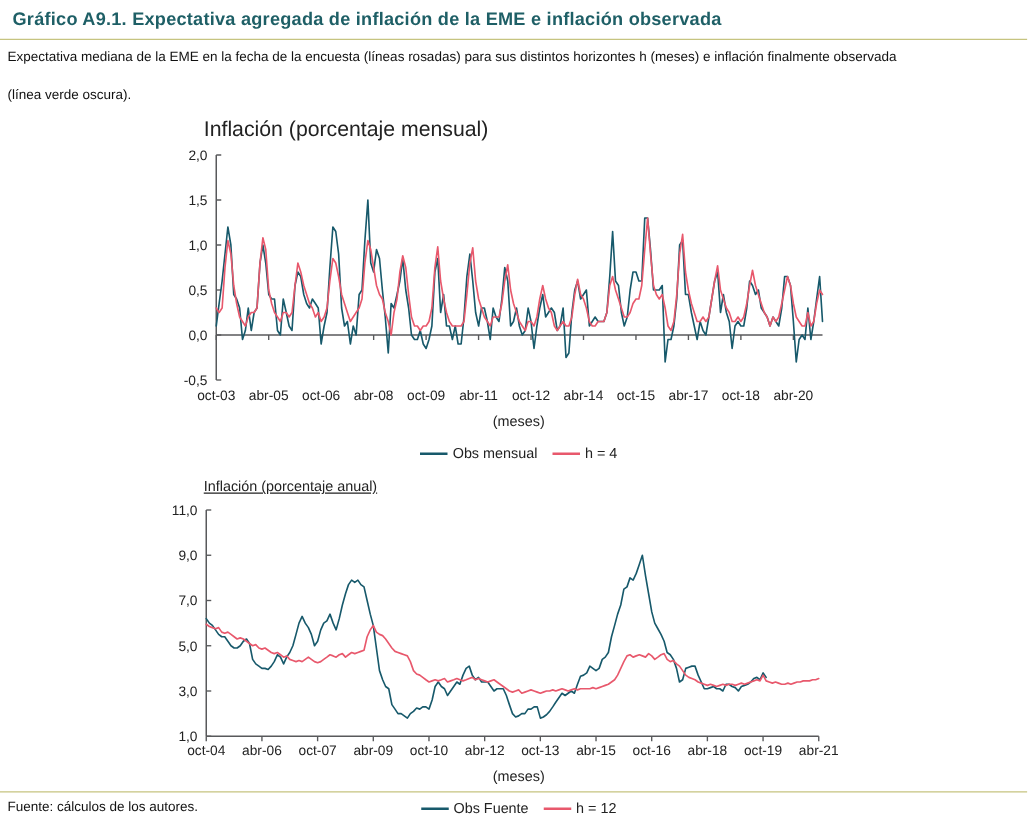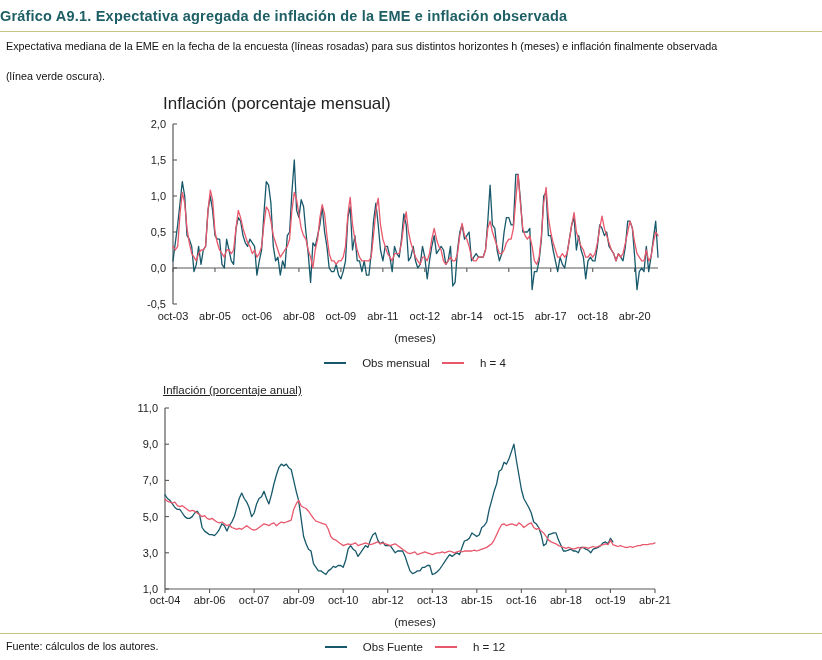--- a/index.html
+++ b/index.html
@@ -1,28 +1,28 @@
 <!DOCTYPE html>
 <html><head>
 <meta charset="utf-8">
 <style>
   html,body{margin:0;padding:0;background:#ffffff;}
   body{font-family:"Liberation Sans","DejaVu Sans",sans-serif;color:#1a1a1a;}
   .page{position:relative;width:822px;height:660px;background:#fff;overflow:hidden;}
-  .title{padding:8px 8px 0 0;font-size:14.5px;font-weight:bold;color:#1e5f66;letter-spacing:.2px;}
+  .title{padding:8px 8px 0 10px;font-size:14.5px;font-weight:bold;color:#1e5f66;letter-spacing:.2px;}
   .rule{height:1px;background:#c6c480;border:0;margin:7px 0 0 0;}
   .subtitle{margin:7px 8px 0 6px;font-size:10.8px;line-height:1.4;color:#111;max-width:806px;white-space:pre-line;}
   .chart-block{position:relative;}
   .axis-title{margin:10px 0 2px 163px;font-size:17px;color:#222;}
   .axis-title2{margin:4px 0 2px 163px;font-size:11.5px;color:#222;text-decoration:underline;}
   svg{display:block;}
   .tick{font-family:"Liberation Sans","DejaVu Sans",sans-serif;font-size:11px;fill:#222;}
   .caption{width:580px;margin:0 0 0 125px;text-align:center;font-size:11.5px;color:#222;}
   .legend{width:580px;margin:2px 0 0 125px;text-align:center;font-size:11.5px;color:#222;}
-  .legend-item{display:inline-flex;align-items:center;margin:11px 6px;gap:12px;}
+  .legend-item{display:inline-flex;align-items:center;margin:11px 6px;}
   .swatch{display:inline-block;width:22px;height:2px;margin-right:4px;vertical-align:middle;}
   .footer{position:absolute;left:0;right:0;bottom:0;}
   .footer .rule{margin:0;}
   .source{margin:6px 8px 8px 6px;font-size:10.8px;color:#111;}
 </style>
 </head>
 <body>
 
 <div class="page">
 

